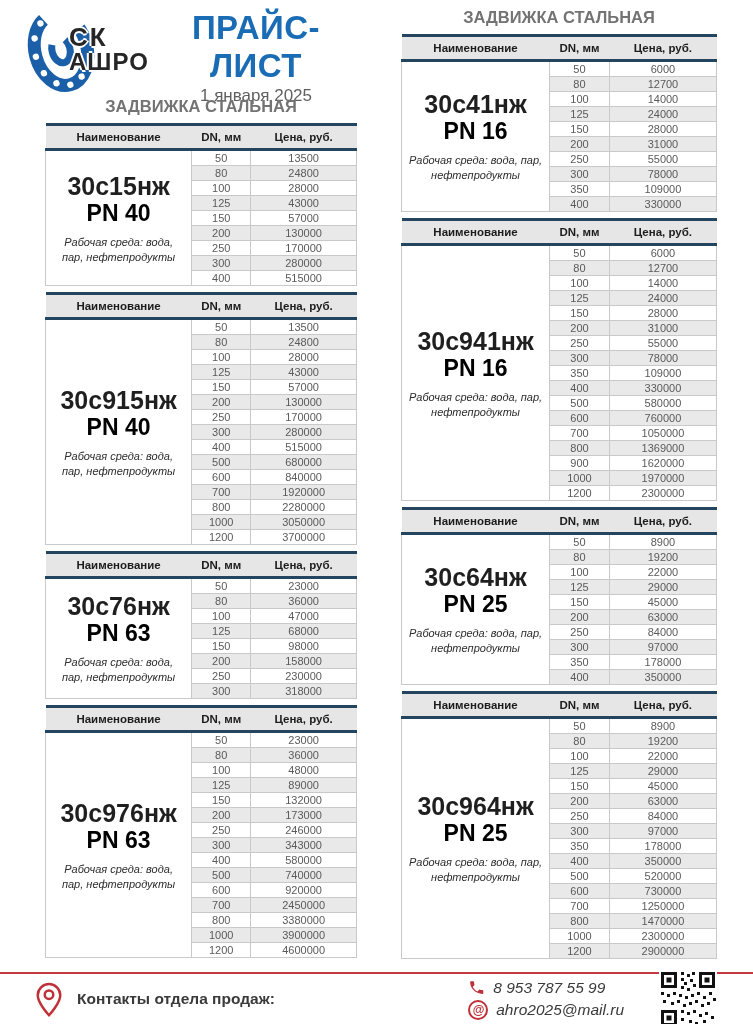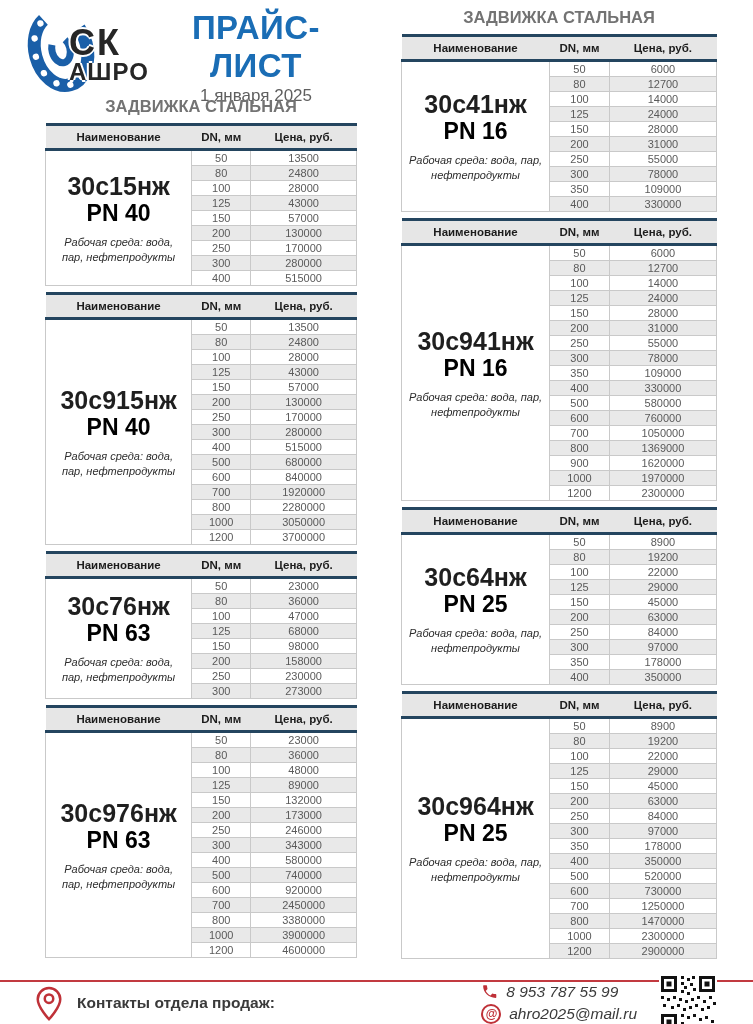--- a/index.html
+++ b/index.html
@@ -9,21 +9,21 @@
   .col{display:flex;flex-direction:column;}
   .col-left{width:312px;flex:none;}
   .col-right{width:316px;flex:none;}
 
   
   .header{display:flex;align-items:flex-start;height:90px;margin-left:-22px;}
   .logo{position:relative;width:132px;height:90px;flex:none;}
   .logo svg{position:absolute;left:0;top:0;}
   .logo-text{position:absolute;left:46px;top:20px;font-weight:bold;color:#262626;line-height:.98;
              text-shadow:-2px 0 0 #fff,2px 0 0 #fff,0 -2px 0 #fff,0 2px 0 #fff;}
-  .logo-l1{font-size:36px;letter-spacing:2px;display:block;}
+  .logo-l1{font-size:26px;letter-spacing:2px;display:block;}
   .logo-l2{font-size:24px;letter-spacing:1px;display:block;}
   .title-block{flex:1;text-align:center;padding-top:4px;}
   .page-title{color:#1a6db5;font-size:33px;font-weight:bold;letter-spacing:.5px;}
   .page-date{color:#5f5f5f;font-size:17px;margin-top:1px;}
 
   .section-title{text-align:center;font-weight:bold;font-size:16.5px;color:#737373;margin:2px 0 7px;}
   .col-right .section-title{margin-top:3px;}
 
   
   .price-table{width:100%;border-collapse:collapse;margin-bottom:6px;table-layout:fixed;}
@@ -34,22 +34,22 @@
   .price-table th:nth-child(3){width:34%;}
   .price-table td{font-size:11px;color:#5a5a5a;text-align:center;height:14px;line-height:14px;
                   padding:0;border:1px solid #c9c9c9;border-top:none;background:#fff;}
   .price-table tbody tr:nth-child(even) td{background:#e9e9e9;}
   .price-table td.name-cell{background:#fff !important;vertical-align:middle;padding:4px 6px;}
   .model{font-size:25px;font-weight:bold;color:#1f1f1f;line-height:1.12;}
   .pn{font-size:23px;font-weight:bold;color:#000000;margin-top:1px;line-height:1.1;}
   .note{font-style:italic;font-size:11px;color:#2c2c2c;margin-top:9px;line-height:1.35;}
 
   
-  .footer{flex:none;height:44px;border-top:2px solid #c23a40;display:flex;align-items:center;
-          padding:2px 36px 2px 34px;box-sizing:border-box;gap:8px;}
+  .footer{flex:none;height:52px;border-top:2px solid #c23a40;display:flex;align-items:center;
+          padding:2px 36px 2px 34px;box-sizing:border-box;gap:21px;}
   .footer-left{display:flex;align-items:center;gap:13px;flex:1;}
   .footer-texts{font-size:15.5px;color:#3a3a3a;line-height:1.4;}
   .footer-label{font-weight:bold;}
   .footer-right{display:flex;flex-direction:column;gap:3px;margin-right:14px;}
   .contact-row{display:flex;align-items:center;gap:8px;font-size:15.5px;color:#3a3a3a;font-style:italic;}
   .at-icon{width:16px;height:16px;border:2px solid #bf3138;border-radius:50%;color:#bf3138;
            font-size:12px;font-weight:bold;line-height:16px;text-align:center;flex:none;}
   .qr{flex:none;}
 </style>
 </head>
@@ -253,21 +253,21 @@
               <tr>
                 <td class="dn">200</td>
                 <td class="price">158000</td>
               </tr>
               <tr>
                 <td class="dn">250</td>
                 <td class="price">230000</td>
               </tr>
               <tr>
                 <td class="dn">300</td>
-                <td class="price">273000</td>
+                <td class="price">318000</td>
               </tr>
             </tbody>
           </table>
           <table class="price-table">
             <thead>
               <tr>
                 <th>Наименование</th>
                 <th>DN, мм</th>
                 <th>Цена, руб.</th>
               </tr>

